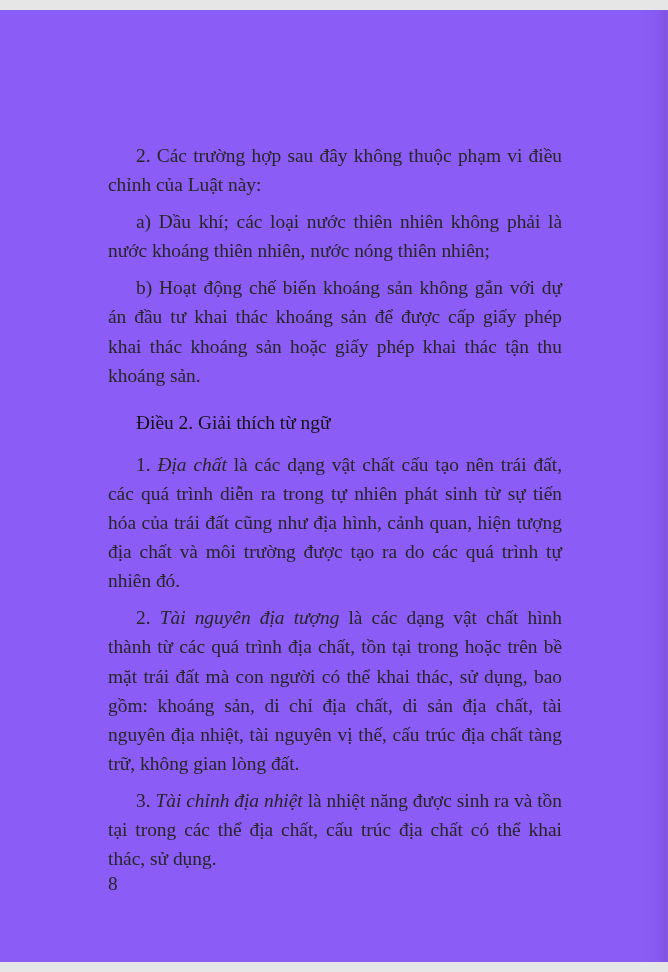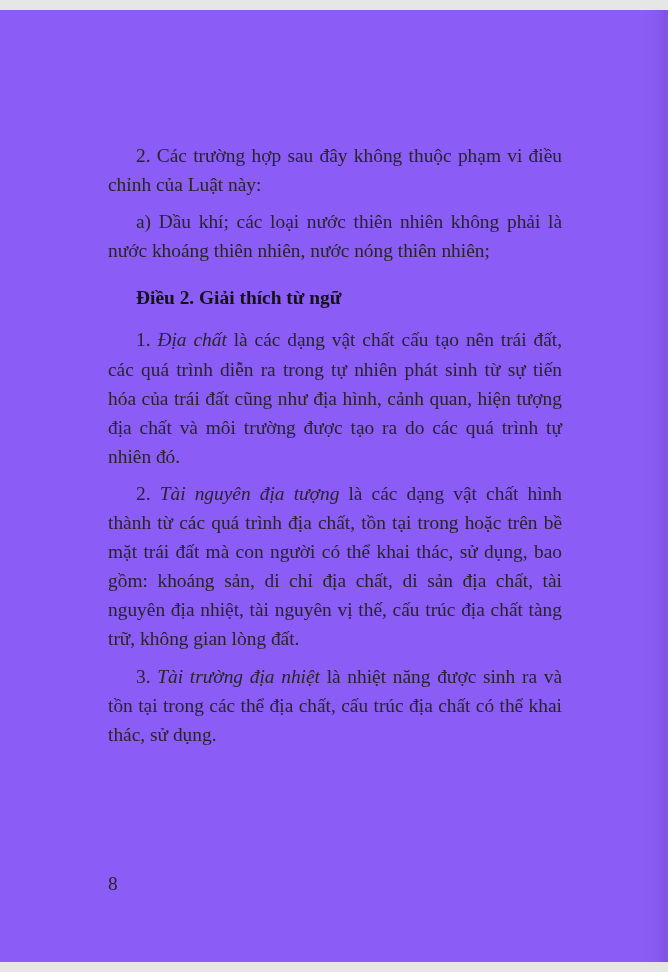--- a/index.html
+++ b/index.html
@@ -71,21 +71,21 @@
     line-height: 29.1px;
     color: #262626;
     hyphens: none;
   }
 
   h2.heading {
     margin: 18px 0 13px 0;
     text-indent: 28px;
     font-size: 19.4px;
     line-height: 29.1px;
-    font-weight: bold;
+    font-weight: normal;
     color: #131313;
     text-align: left;
   }
 
   .term {
     font-style: italic;
   }
 
   .page-number {
     position: absolute;
@@ -107,29 +107,30 @@
   <div class="band band-top"></div>
 
   <div class="page">
 
     <div class="text-column">
 
       <p class="para">2. Các trường hợp sau đây không thuộc phạm vi điều chỉnh của Luật này:</p>
 
       <p class="para">a) Dầu khí; các loại nước thiên nhiên không phải là nước khoáng thiên nhiên, nước nóng thiên nhiên;</p>
 
+      <p class="para">b) Hoạt động chế biến khoáng sản không gắn với dự án đầu tư khai thác khoáng sản để được cấp giấy phép khai thác khoáng sản hoặc giấy phép khai thác tận thu khoáng sản.</p>
 
       <h2 class="heading">Điều 2. Giải thích từ ngữ</h2>
 
 
       <p class="para"><span>1. </span><span class="term">Địa chất</span><span> là các dạng vật chất cấu tạo nên trái đất, các quá trình diễn ra trong tự nhiên phát sinh từ sự tiến hóa của trái đất cũng như địa hình, cảnh quan, hiện tượng địa chất và môi trường được tạo ra do các quá trình tự nhiên đó.</span></p>
 
       <p class="para"><span>2. </span><span class="term">Tài nguyên địa tượng</span><span> là các dạng vật chất hình thành từ các quá trình địa chất, tồn tại trong hoặc trên bề mặt trái đất mà con người có thể khai thác, sử dụng, bao gồm: khoáng sản, di chỉ địa chất, di sản địa chất, tài nguyên địa nhiệt, tài nguyên vị thế, cấu trúc địa chất tàng trữ, không gian lòng đất.</span></p>
 
-      <p class="para"><span>3. </span><span class="term">Tài trường địa nhiệt</span><span> là nhiệt năng được sinh ra và tồn tại trong các thể địa chất, cấu trúc địa chất có thể khai thác, sử dụng.</span></p>
+      <p class="para"><span>3. </span><span class="term">Tài chỉnh địa nhiệt</span><span> là nhiệt năng được sinh ra và tồn tại trong các thể địa chất, cấu trúc địa chất có thể khai thác, sử dụng.</span></p>
 
     </div>
 
     <div class="page-number">8</div>
 
     <div class="page-edge-shadow"></div>
 
   </div>
 
   <div class="band band-bottom"></div>

